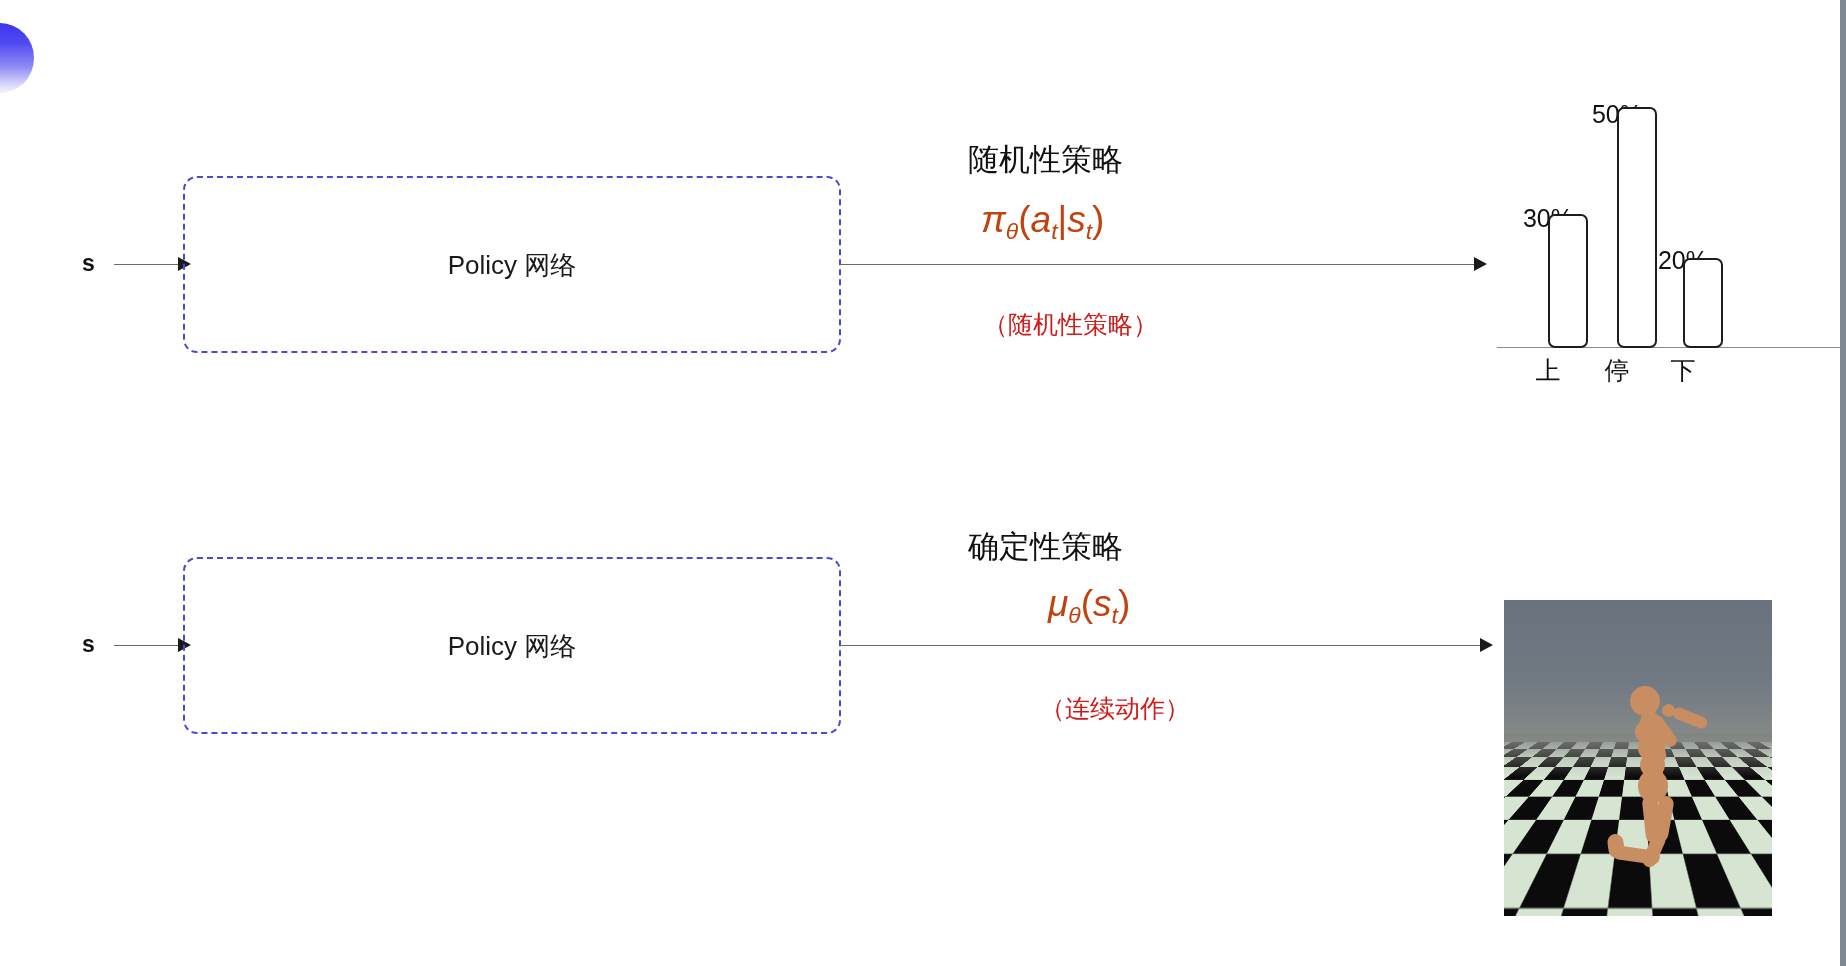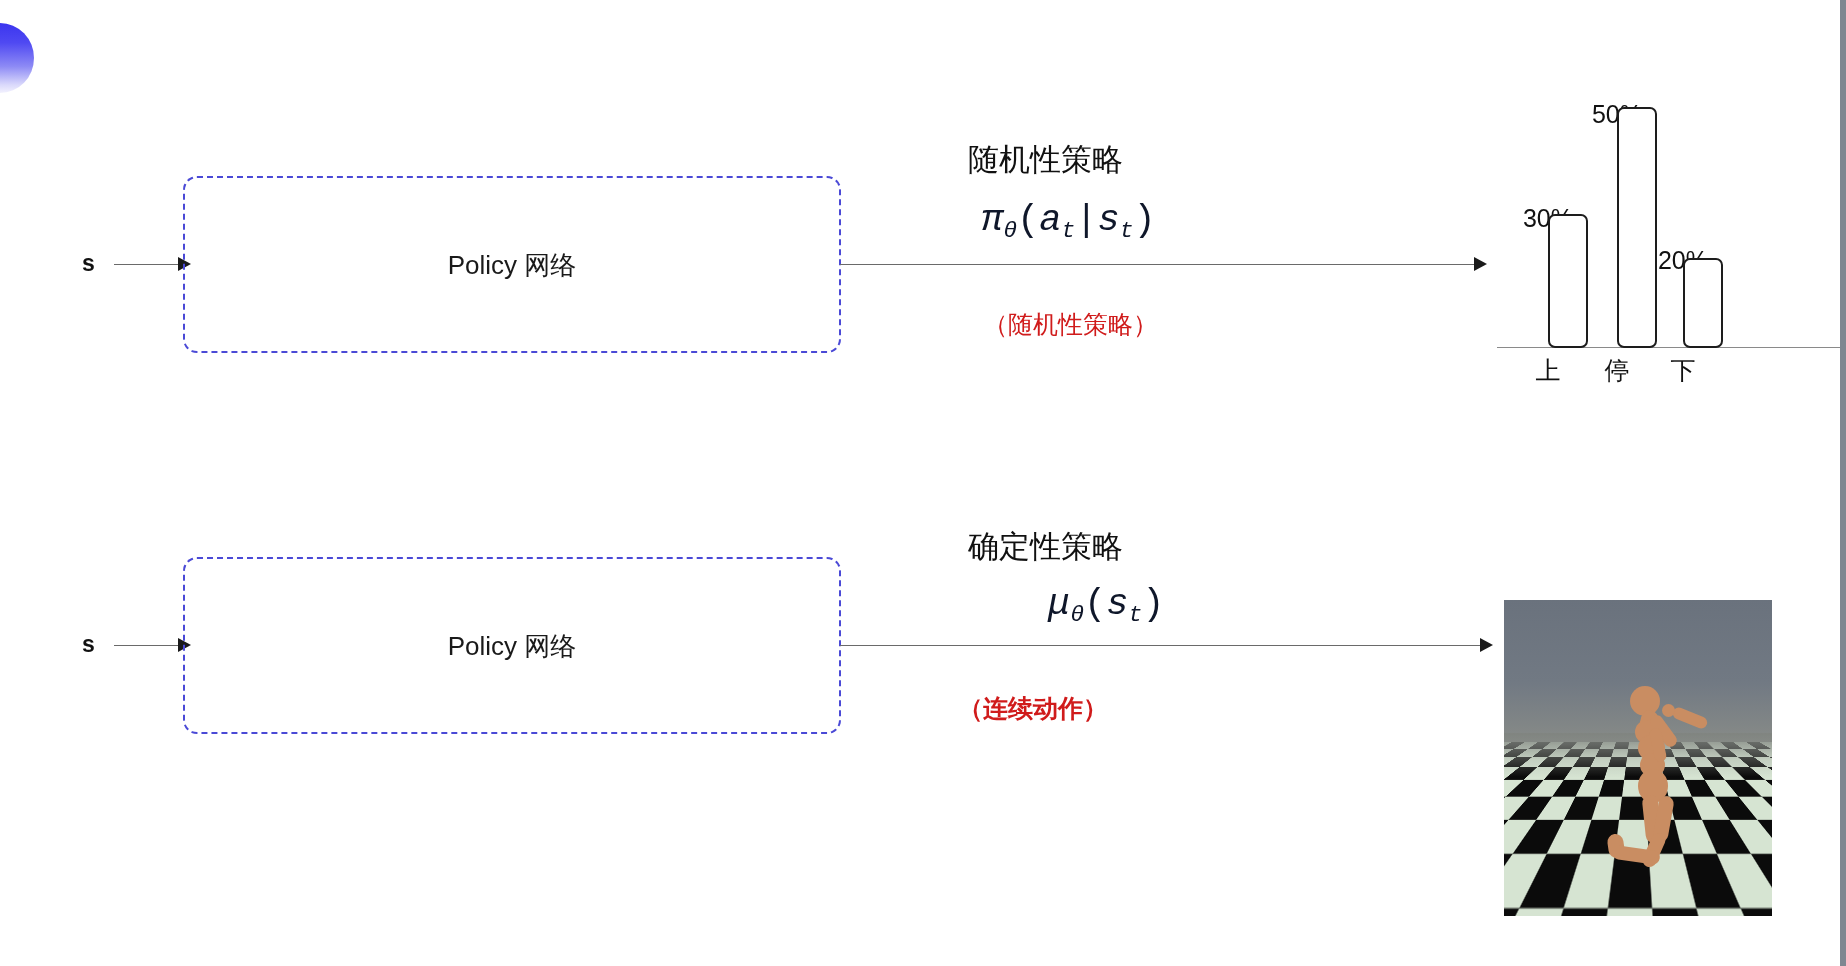--- a/index.html
+++ b/index.html
@@ -40,22 +40,22 @@
   }
   .arrow-head{
     position:absolute;width:0;height:0;
     border-top:7px solid transparent;border-bottom:7px solid transparent;
     border-left:13px solid #1a1a1a;
   }
   .cn-head{
     position:absolute;font-size:31px;color:#111;white-space:nowrap;font-weight:400;
   }
   .math{
-    position:absolute;white-space:nowrap;color:#0f172a;
-    font-family:Liberation Mono, monospace;font-style:italic;
+    position:absolute;white-space:nowrap;color:#c2410c;
+    font-family:Liberation Sans, sans-serif;font-style:italic;
     font-size:37px;
   }
   .math .sub{font-size:0.62em;vertical-align:-0.32em;font-style:italic;}
   .math .up{font-style:normal;}
   .red-note{
     position:absolute;font-size:25px;color:#d01b1b;white-space:nowrap;
   }
 
   
   .chart{position:absolute;left:1497px;top:96px;width:345px;height:300px;}
@@ -161,21 +161,21 @@
 
   <div class="arrow-line" style="left:840px;top:645px;width:644px;"></div>
   <div class="arrow-head" style="left:1480px;top:638px;"></div>
 
   <div class="cn-head" style="left:968px;top:526px;text-align:right;">确定性策略</div>
 
   <div class="math" style="left:1048px;top:583px;">
     <span>μ</span><span class="sub">θ</span><span class="up">(</span><span>s</span><span class="sub">t</span><span class="up">)</span>
   </div>
 
-  <div class="red-note" style="left:958px;top:692px;font-weight:bold;">（连续动作）</div>
+  <div class="red-note" style="left:1040px;top:692px;">（连续动作）</div>
 
   <div class="sim">
     <div class="sim-sky"></div>
     <div class="sim-floor"></div>
     <div class="sim-haze"></div>
     <div class="sim-reflect"></div>
 
     <div class="lm" style="left:126px;top:86px;width:30px;height:30px;"></div>
     <div class="seg" style="left:136px;top:110px;width:17px;height:26px;transform:rotate(14deg);"></div>
     <div class="lm" style="left:131px;top:120px;width:25px;height:24px;"></div>

